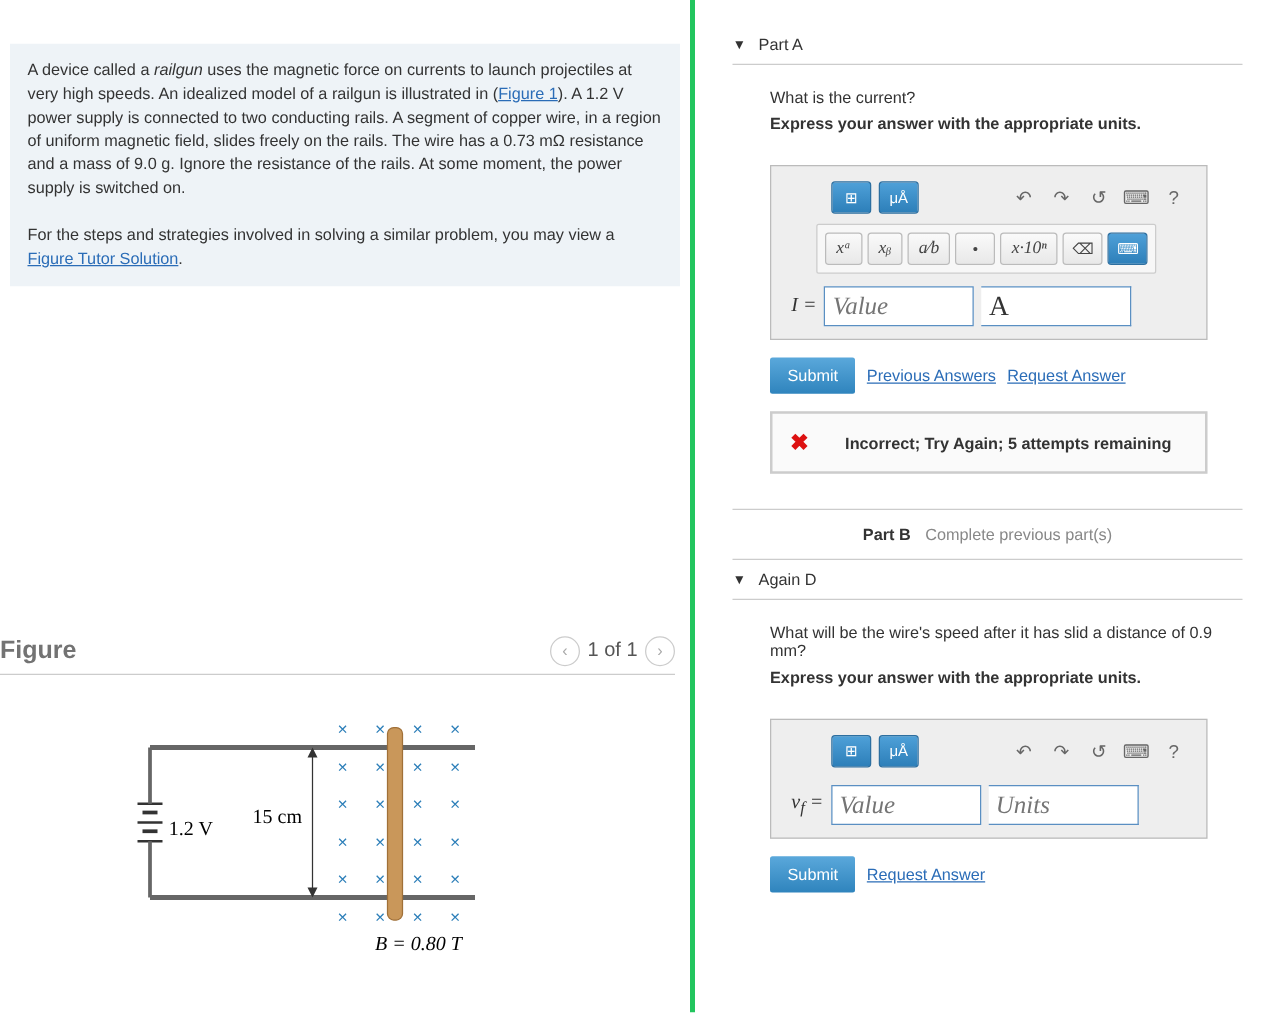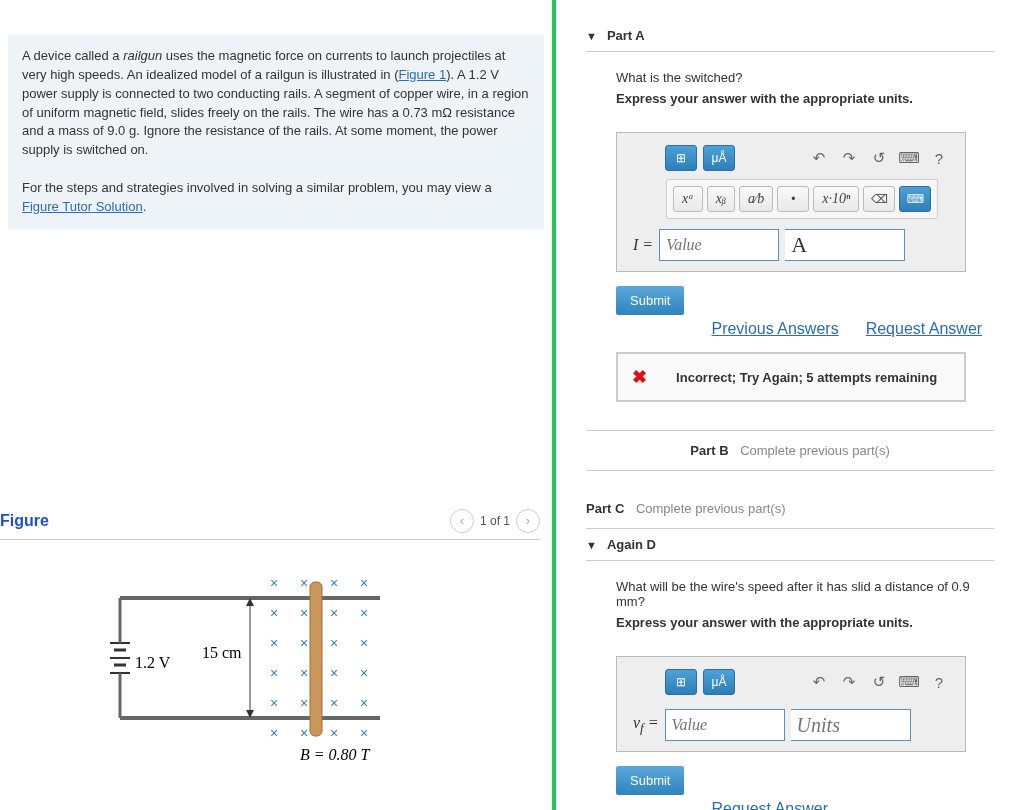--- a/index.html
+++ b/index.html
@@ -3,46 +3,46 @@
 <meta charset="utf-8">
 <style>
   * { box-sizing: border-box; margin: 0; padding: 0; }
   body { font-family: Arial, Helvetica, sans-serif; font-size: 13px; color: #333; background: #fff; width: 1024px; height: 810px; display: flex; }
   .left-pane { width: 556px; border-right: 4px solid #22c55e; height: 100%; overflow: hidden; }
   .right-pane { flex: 1; padding: 20px 30px 0 30px; overflow: hidden; }
   .intro-box { background: #eef3f7; padding: 12px 14px; margin: 35px 8px 0 8px; line-height: 1.45; }
   .intro-box a { color: #2a6cb7; text-decoration: underline; }
   .intro-box em { font-style: italic; }
   .figure-header { display: flex; justify-content: space-between; align-items: center; margin: 280px 12px 0 0; padding-bottom: 6px; border-bottom: 1px solid #ccc; }
-  .figure-title { font-size: 16px; font-weight: bold; color: #1d4ed8; }
+  .figure-title { font-size: 20px; font-weight: bold; color: #737373; }
   .pager { display: flex; align-items: center; gap: 6px; }
   .pager-btn { width: 24px; height: 24px; border: 1px solid #ccc; border-radius: 12px; background: #fff; color: #aaa; line-height: 22px; text-align: center; cursor: pointer; }
-  .pager-label { font-size: 12px; color: #555; }
+  .pager-label { font-size: 16px; color: #555; }
   .figure-img { margin: 18px 0 0 80px; }
   
   .part-hdr { display: flex; align-items: center; gap: 10px; border-bottom: 1px solid #ccc; padding: 8px 0; margin-bottom: 14px; }
   .part-hdr .caret { font-size: 11px; }
-  .part-hdr .label { font-weight: bold; }
+  .part-hdr .label { font-weight: normal; }
   .prompt { padding: 4px 0 6px 30px; }
   .express { padding: 0 0 26px 30px; font-weight: bold; }
   .answer-box { margin-left: 30px; border: 1px solid #bbb; background: #eee; padding: 8px 8px 10px 8px; width: 350px; }
   .toolbar { display: flex; align-items: center; gap: 6px; justify-content: flex-start; padding: 4px 6px; }
-  .toolbar.row2 { background: #f7f7f7; border: 1px solid #ccc; border-radius: 2px; padding: 6px; gap: 4px; margin-top: 4px; width: fit-content; margin-left: 41px;}
+  .toolbar.row2 { background: #f7f7f7; border: 1px solid #ccc; border-radius: 2px; padding: 6px; gap: 4px; margin-top: 4px; width: fit-content; margin-left: 28px;}
   .tb-btn { background: linear-gradient(#4ea0d8,#2d7fb9); color: #fff; border: 1px solid #2d6fa0; width: 32px; height: 26px; border-radius: 3px; display: flex; align-items: center; justify-content: center; font-size: 12px; cursor: pointer; }
   .tb-btn.gray { background: linear-gradient(#fafafa,#e8e8e8); color: #444; border: 1px solid #bbb; }
   .tb-btn.wide { width: auto; padding: 0 8px; font-style: italic; font-family: 'Times New Roman', serif; font-size: 14px;}
   .tb-sp { flex: 1; }
   .tb-plain { color: #666; width: 24px; text-align: center; font-size: 15px; cursor: pointer;}
   .input-row { display: flex; align-items: center; gap: 6px; margin: 10px 0 0 8px; }
   .ivar { font-style: italic; font-family: 'Times New Roman', serif; font-size: 16px; }
-  .ans-input { border: 1px solid #5a8fc2; height: 32px; width: 120px; font-size: 16px; font-style: italic; color: #0f172a; padding: 0 6px; font-family: 'Times New Roman', serif; background:#fff; }
+  .ans-input { border: 1px solid #5a8fc2; height: 32px; width: 120px; font-size: 20px; font-style: italic; color: #0f172a; padding: 0 6px; font-family: 'Times New Roman', serif; background:#fff; }
   .unit-input { border: 1px solid #5a8fc2; border-left: none; height: 32px; width: 120px; font-size: 22px; color: #333; padding: 0 6px; font-family: 'Times New Roman', serif; background:#fff; }
-  .submit-row { display: flex; align-items: flex-start; gap: 27px; margin: 14px 0 0 30px; }
+  .submit-row { display: flex; align-items: center; gap: 9px; margin: 14px 0 0 30px; }
   .submit-btn { background: linear-gradient(#5aa8db,#2f84bd); color: #fff; border: none; padding: 7px 14px; font-size: 13px; border-radius: 2px; cursor: pointer; }
-  .link { color: #2a6cb7; text-decoration: underline; font-size: 16px; cursor: pointer; margin-top: 34px;}
+  .link { color: #2a6cb7; text-decoration: underline; font-size: 13px; cursor: pointer;}
   .feedback { margin: 14px 0 0 30px; border: 2px solid #ccc; background: #fafafa; padding: 12px 14px; display: flex; align-items: center; gap: 10px; width: 350px; }
   .feedback .x { color: #d11; font-weight: bold; font-size: 18px; }
   .feedback .msg { font-weight: bold; padding-left: 19px; }
   .locked-row { border-bottom: 1px solid #ccc; padding: 12px 0; margin-top: 18px; }
   .locked-row .pl { font-weight: bold; }
   .locked-row .pt { color: #888; margin-left: 8px; }
   .unit-input.gray-ph { color:#aaa; font-style: italic; font-size: 20px;}
   
   .fig-svg { width: 330px; height: 210px; }
   .fcross { fill: #2d7fb9; font-size: 14px; }
@@ -120,21 +120,21 @@
     </svg>
   </div>
 </div>
 
 <div class="right-pane">
 
   <div class="part-hdr">
     <span class="caret">▼</span>
     <span class="label">Part A</span>
   </div>
-  <div class="prompt">What is the switched?</div>
+  <div class="prompt">What is the current?</div>
   <div class="express">Express your answer with the appropriate units.</div>
 
   <div class="answer-box">
     <div class="toolbar">
       <div style="width:28px"></div>
       <div class="tb-btn">⊞</div>
       <div class="tb-btn">μÅ</div>
       <div class="tb-sp"></div>
       <div class="tb-plain">↶</div>
       <div class="tb-plain">↷</div>
@@ -166,24 +166,20 @@
 
   <div class="feedback">
     <span class="x">✖</span>
     <span class="msg">Incorrect; Try Again; 5 attempts remaining</span>
   </div>
 
   <div class="locked-row" style="margin-top:28px; border-top:1px solid #ccc;text-align:center;">
     <span class="pl">Part B</span>
     <span class="pt">Complete previous part(s)</span>
   </div>
-  <div class="locked-row">
-    <span class="pl">Part C</span>
-    <span class="pt">Complete previous part(s)</span>
-  </div>
 
   <div class="part-hdr" style="border-bottom:1px solid #ccc; margin-top:0;">
     <span class="caret">▼</span>
     <span class="label">Again D</span>
   </div>
   <div class="prompt">What will be the wire's speed after it has slid a distance of 0.9 mm?</div>
   <div class="express">Express your answer with the appropriate units.</div>
 
   <div class="answer-box">
     <div class="toolbar">

